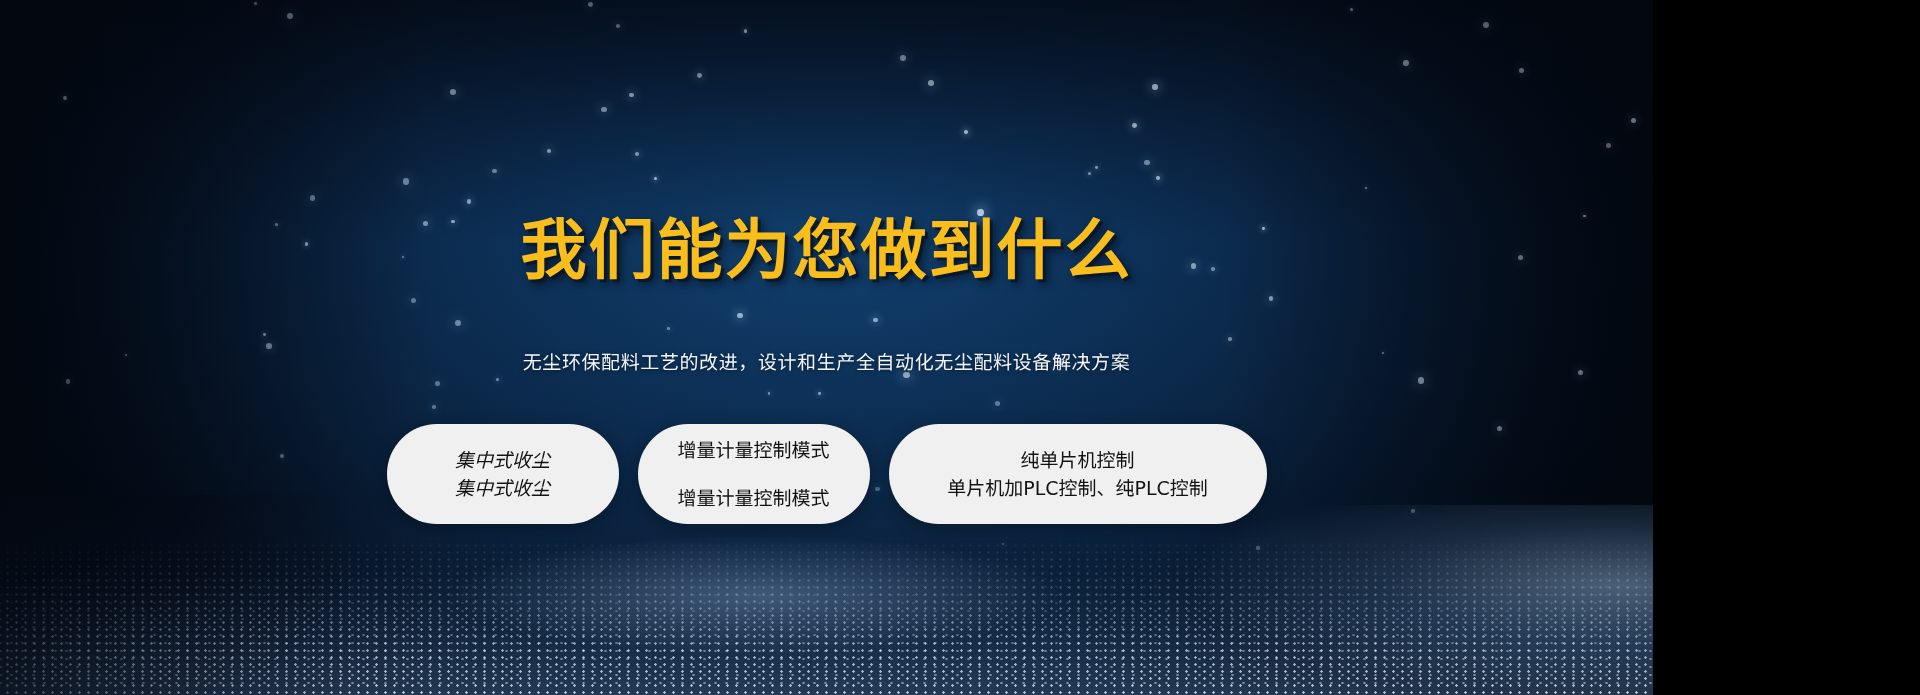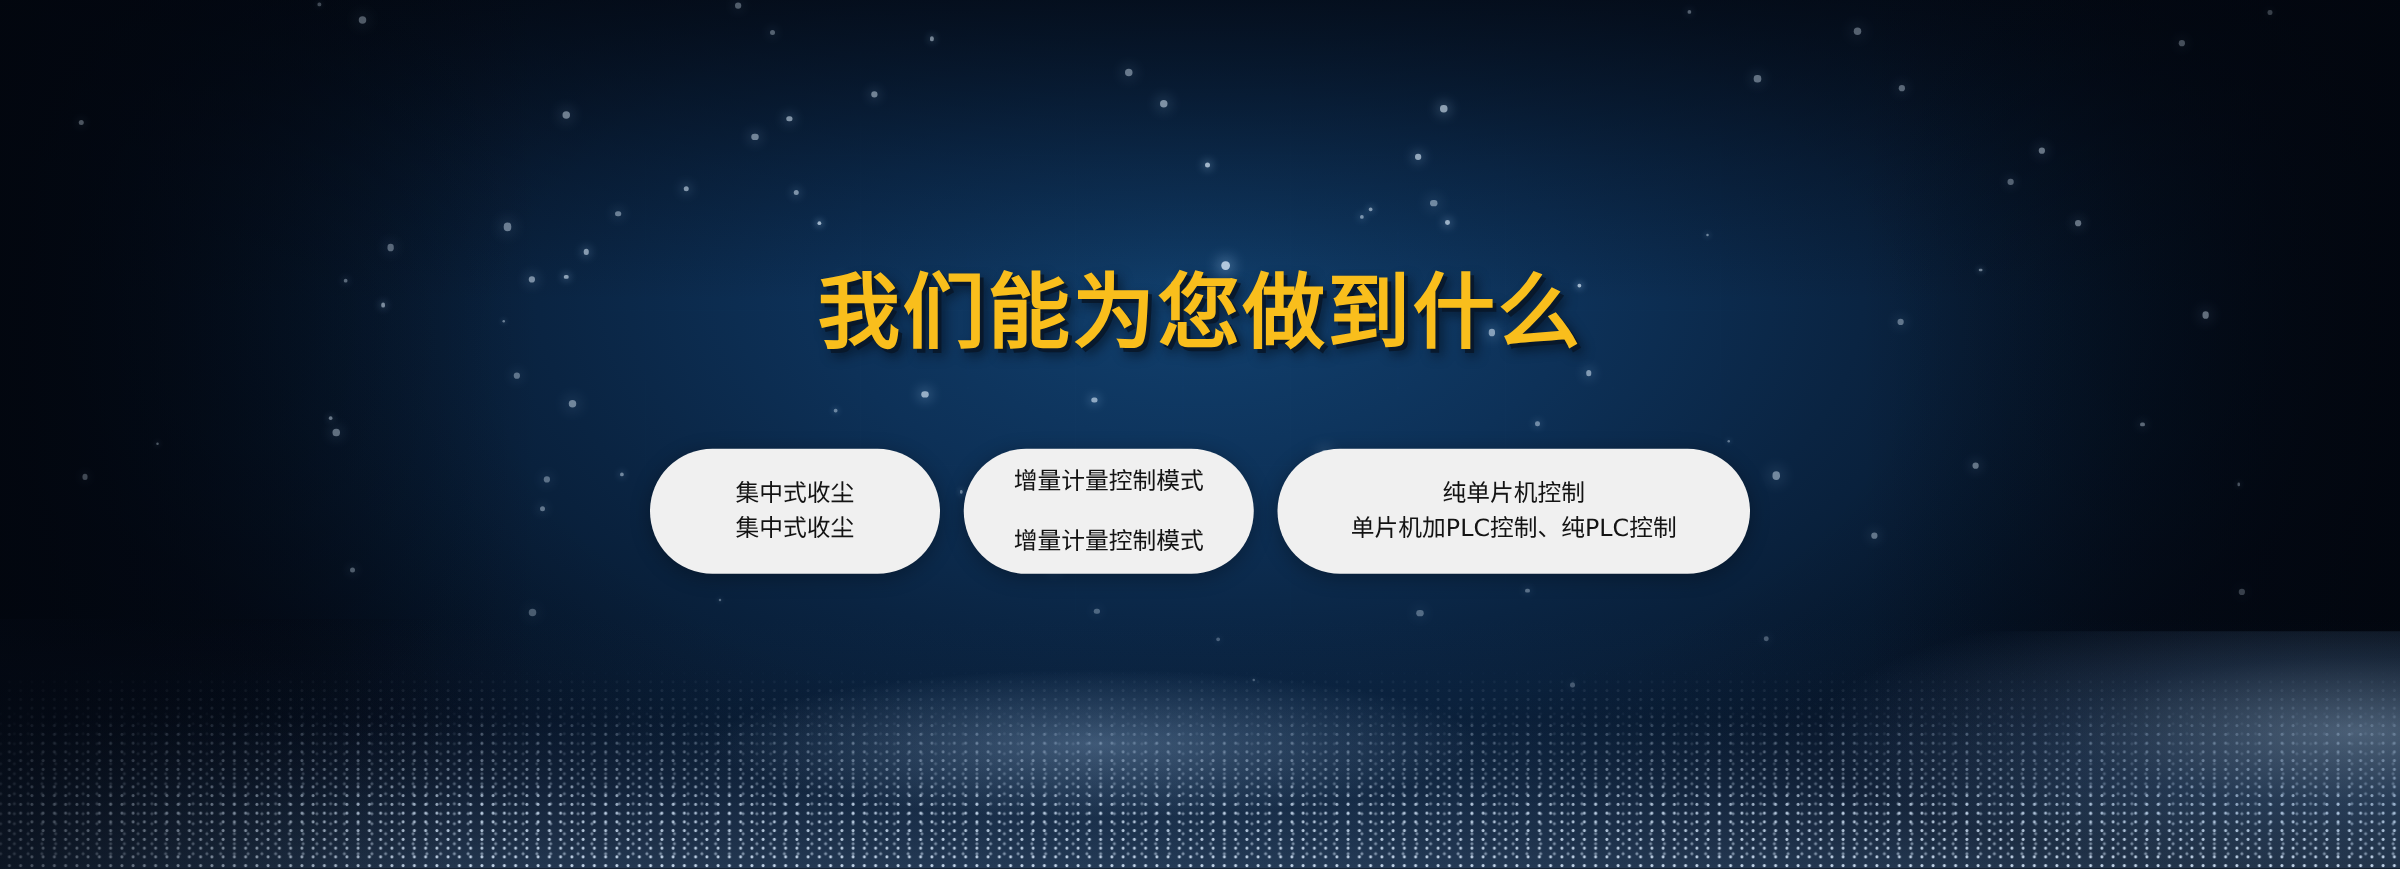--- a/index.html
+++ b/index.html
@@ -3,21 +3,21 @@
 <meta charset="utf-8">
 <title>Banner</title>
 <style>
   html, body {
     margin: 0;
     padding: 0;
     background: #000;
   }
   .stage {
     position: relative;
-    width: 1920px;
+    width: 1653px;
     height: 695px;
     overflow: hidden;
     font-family: "Liberation Sans", "DejaVu Sans", sans-serif;
     background: #050b17;
   }
 
   
   .bg-base {
     position: absolute;
     inset: 0;
@@ -216,21 +216,21 @@
     align-items: center;
     justify-content: center;
     gap: 9px;
     color: #131313;
     font-family: "DejaVu Sans", "Liberation Sans", sans-serif;
     font-size: 19px;
     line-height: 1;
     box-shadow: 0 3px 16px rgba(0,0,0,0.30);
     white-space: nowrap;
   }
-  .pill.w1 { width: 232px; }
+  .pill.w1 { width: 232px; font-style: italic; }
   .pill.w2 { width: 232px; gap: 29px; }
   .pill.w3 { width: 378px; }
   .pill-line { display: block; }
 </style>
 </head>
 <body>
 
 <div class="stage">
 
   <div class="bg-base"></div>
@@ -340,20 +340,21 @@
     <div class="wave-glow-2"></div>
     <div class="wave-glow"></div>
     <div class="wave-fadeleft"></div>
   </div>
 
   <div class="content">
 
     <h1 class="headline">我们能为您做到什么</h1>
 
 
+    <p class="subtitle">无尘环保配料工艺的改进，设计和生产全自动化无尘配料设备解决方案</p>
 
     <div class="pills">
 
       <div class="pill w1">
         <span class="pill-line">集中式收尘</span>
         <span class="pill-line">集中式收尘</span>
       </div>
 
       <div class="pill w2">
         <span class="pill-line">增量计量控制模式</span>

